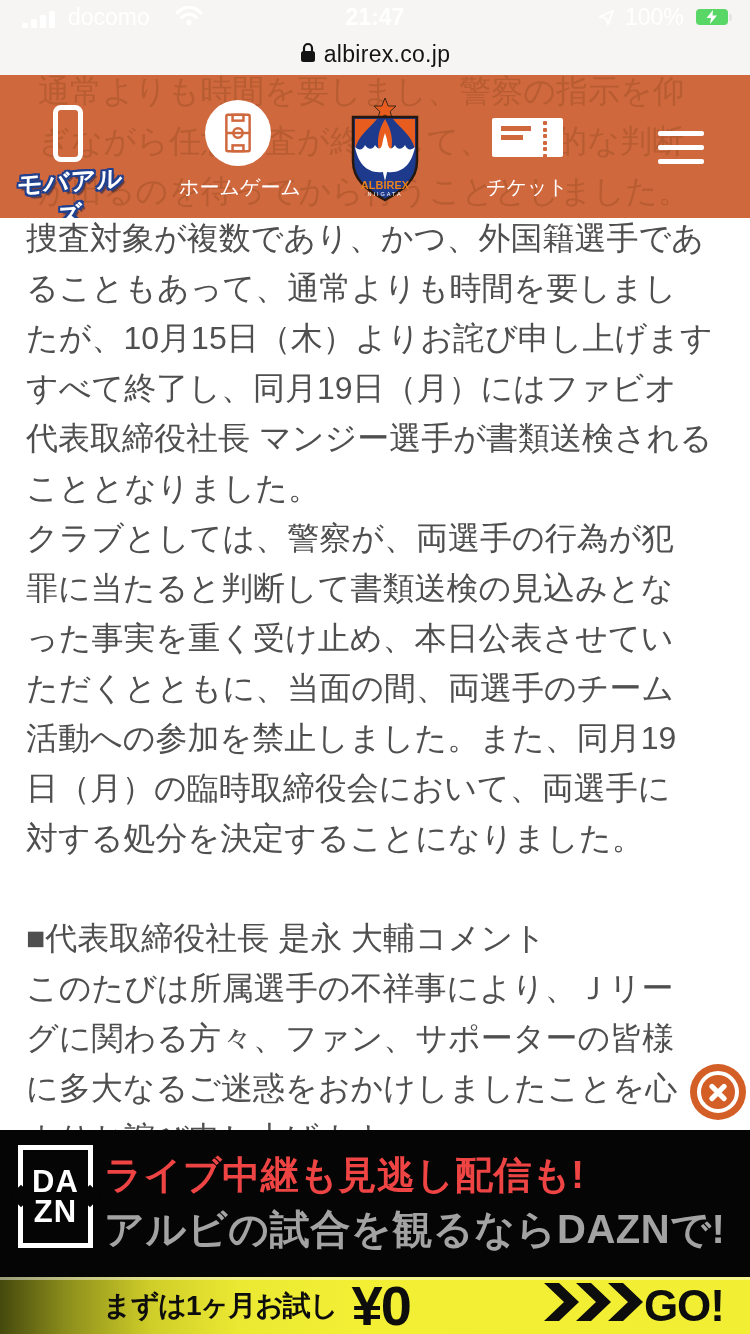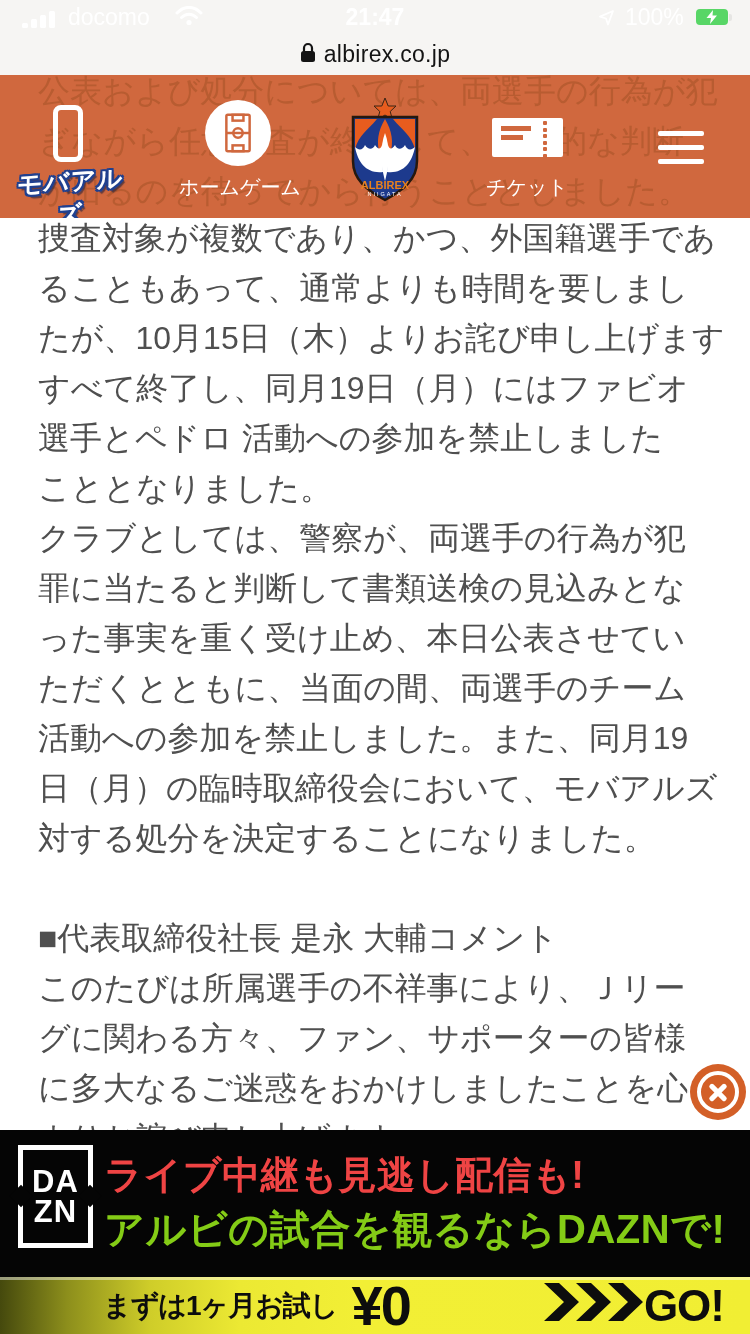--- a/index.html
+++ b/index.html
@@ -43,37 +43,37 @@
   .crest{left:347px;top:22px;width:76px;height:106px;text-align:center;}
   .ticket-icon{left:492px;top:43px;width:71px;height:39px;background:#fff;border-radius:2px;}
   .ticket-icon .bar1{position:absolute;left:9px;top:8px;width:30px;height:5px;background:#d0683e;}
   .ticket-icon .bar2{position:absolute;left:9px;top:17px;width:22px;height:5px;background:#d0683e;}
   .ticket-icon .dots{position:absolute;left:51px;top:3px;display:flex;flex-direction:column;gap:2.5px;}
   .ticket-icon .dots i{width:4px;height:4px;background:#d0683e;border-radius:1px;}
   .hamburger{left:658px;top:56px;width:46px;height:33px;display:flex;flex-direction:column;justify-content:space-between;cursor:pointer;}
   .hamburger i{display:block;height:5px;background:#fff;border-radius:2px;}
   
   .article{position:absolute;top:213px;left:0;width:750px;height:917px;overflow:hidden;background:#fff;z-index:1;}
-  .article-line{height:50px;line-height:50px;white-space:pre;padding-left:38px;font-size:32px;color:#4f4f4f;}
+  .article-line{height:50px;line-height:50px;white-space:pre;padding-left:26px;font-size:32px;color:#4f4f4f;}
   
   .close-btn{position:absolute;left:690px;top:1064px;width:56px;height:56px;border-radius:50%;
     background:#d35f27;z-index:40;box-shadow:0 0 0 3px rgba(255,255,255,.9);cursor:pointer;}
   .close-btn .ring{position:absolute;inset:7px;border:4px solid #fff;border-radius:50%;}
   .close-btn .x1,.close-btn .x2{position:absolute;left:17px;top:25.5px;width:22px;height:5px;background:#fff;border-radius:2px;}
   .close-btn .x1{transform:rotate(45deg);}
   .close-btn .x2{transform:rotate(-45deg);}
   
   .dazn{position:absolute;top:1130px;left:0;width:750px;height:147px;background:#050505;z-index:35;cursor:pointer;}
   .dazn-logo{position:absolute;left:18px;top:15px;width:75px;height:103px;border:5px solid #fff;box-sizing:border-box;
     display:flex;flex-direction:column;align-items:center;justify-content:center;color:#fff;
     font-weight:800;font-size:31px;line-height:.95;letter-spacing:1px;}
   .notch{position:absolute;width:16px;height:16px;background:#050505;transform:rotate(45deg);top:38px;}
   .notch.l{left:-10px;} .notch.r{right:-10px;}
   .dazn-h1{position:absolute;left:104px;top:20px;color:#ef4444;font-size:38px;font-weight:900;letter-spacing:.5px;white-space:pre;}
-  .dazn-h2{position:absolute;left:104px;top:72px;color:#84cc16;font-size:40px;font-weight:900;letter-spacing:.5px;white-space:pre;}
+  .dazn-h2{position:absolute;left:104px;top:72px;color:#a3a3a3;font-size:40px;font-weight:900;letter-spacing:.5px;white-space:pre;}
   
   .cta{position:absolute;top:1277px;left:0;width:750px;height:57px;z-index:35;cursor:pointer;
     background:linear-gradient(90deg,#45490d 0%,#8d8f1c 9%,#cfcd29 20%,#eceا933 30%,#f2ef35 45%,#f4f138 100%);
     background:linear-gradient(90deg,#45490d 0%,#8d8f1c 9%,#cfcd29 20%,#ece933 32%,#f2ef35 48%,#f1ee33 100%);
     box-shadow:inset 0 3px 0 rgba(255,255,255,.45);
     display:flex;align-items:center;}
   .cta-text{margin-left:103px;font-size:28px;font-weight:900;color:#0d0d0d;letter-spacing:-1px;white-space:pre;}
   .cta-price{margin-left:14px;font-size:56px;font-weight:900;color:#0d0d0d;letter-spacing:-2px;}
   .cta-go-wrap{margin-left:auto;margin-right:26px;display:flex;align-items:flex-start;}
   .cta-go{font-size:44px;font-weight:900;color:#0d0d0d;letter-spacing:-1px;}
@@ -119,21 +119,21 @@
           <path d="M4 9 V6 a4 4 0 0 1 8 0 V9" stroke="#141414" stroke-width="2.2" fill="none"></path>
         </svg>
       </span>
       <span class="url-text">albirex.co.jp</span>
     </div>
   </div>
 
   <div class="header">
     <div class="ghost">
 
-    <div>公表および処分については、両選手の行為が犯</div>
+    <div>通常よりも時間を要しまし、警察の指示を仰</div>
         <div>ぎながら任意捜査が終了して、最終的な判断</div>
         <div>が出るのを待ってから行うこととしました。</div>
       </div>
 
     <div class="nav-item phone-icon"></div>
     <div class="nav-item mobaaru">モバアルズ</div>
 
     <div class="nav-item field-circle">
       <svg width="48" height="48" viewBox="0 0 66 66">
         <g stroke="#d0683e" stroke-width="3.4" fill="none">
@@ -182,28 +182,28 @@
         <i></i>
       </div>
   </div>
 
   <div class="article">
 
   <div class="article-line">捜査対象が複数であり、かつ、外国籍選手であ</div>
       <div class="article-line">ることもあって、通常よりも時間を要しまし</div>
       <div class="article-line">たが、10月15日（木）よりお詫び申し上げます</div>
       <div class="article-line">すべて終了し、同月19日（月）にはファビオ</div>
-      <div class="article-line">選手とペドロ 活動への参加を禁止しました</div>
+      <div class="article-line">代表取締役社長 マンジー選手が書類送検される</div>
       <div class="article-line">こととなりました。</div>
       <div class="article-line">クラブとしては、警察が、両選手の行為が犯</div>
       <div class="article-line">罪に当たると判断して書類送検の見込みとな</div>
       <div class="article-line">った事実を重く受け止め、本日公表させてい</div>
       <div class="article-line">ただくとともに、当面の間、両選手のチーム</div>
       <div class="article-line">活動への参加を禁止しました。また、同月19</div>
-      <div class="article-line">日（月）の臨時取締役会において、モバアルズ</div>
+      <div class="article-line">日（月）の臨時取締役会において、両選手に</div>
       <div class="article-line">対する処分を決定することになりました。</div>
       <div class="article-line"></div>
       <div class="article-line">■代表取締役社長 是永 大輔コメント</div>
       <div class="article-line">このたびは所属選手の不祥事により、Ｊリー</div>
       <div class="article-line">グに関わる方々、ファン、サポーターの皆様</div>
       <div class="article-line">に多大なるご迷惑をおかけしましたことを心</div>
       <div class="article-line">よりお詫び申し上げます。</div>
     </div>
 
   <div class="close-btn">

